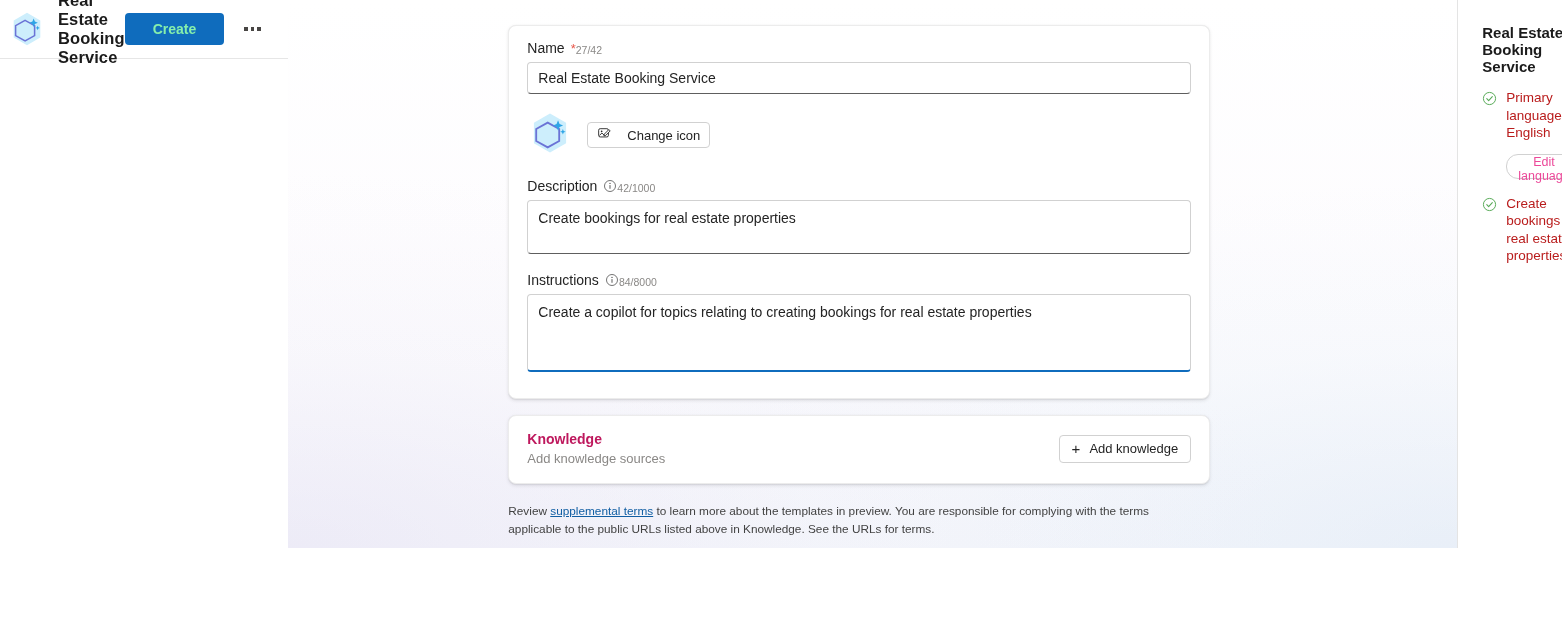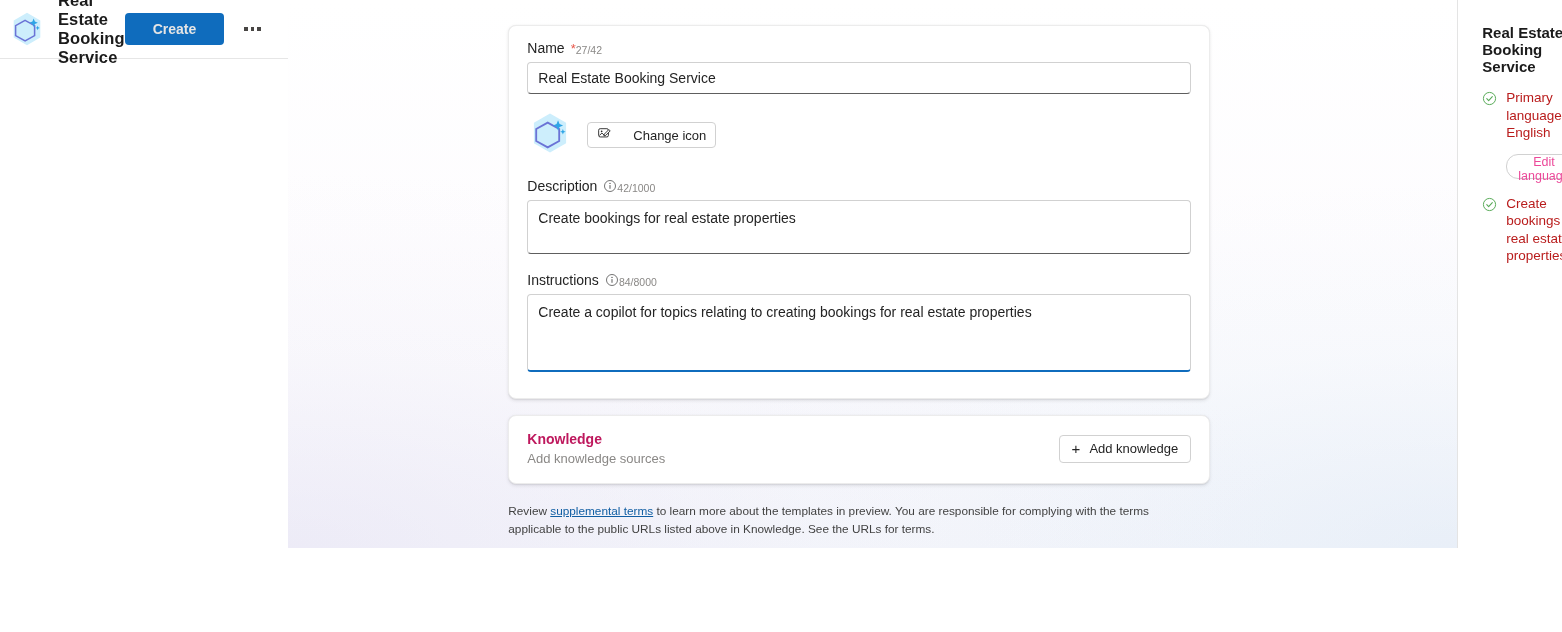--- a/index.html
+++ b/index.html
@@ -26,21 +26,21 @@
     position: relative; z-index: 5;
   }
   .header-left { display: flex; align-items: center; gap: 12px; }
   .app-icon { width: 38px; height: 38px; display: block; }
   .header-title {
     font-size: 16.5px; font-weight: bold; color: #1b1b1b;
     letter-spacing: .1px;
   }
   .header-right { margin-left: auto; display: flex; align-items: center; gap: 12px; }
   .create-btn {
-    background: #0f6cbd; color: #e5e5e5;
+    background: #0f6cbd; color: #86efac;
     border: none; border-radius: 4px;
     height: 32px; padding: 0 28px;
     font-size: 14px; font-weight: bold;
     font-family: "Liberation Sans", sans-serif;
     cursor: pointer; line-height: 32px;
   }
   .more-btn {
     width: 32px; height: 32px; border: none; background: transparent;
     cursor: pointer; display: flex; align-items: center;
     justify-content: center; gap: 3px;
@@ -120,21 +120,21 @@
   .text-area.instr { height: 78px; border-bottom: 2.5px solid #0f6cbd; }
 
   
   .icon-row {
     display: flex; align-items: center; gap: 14px;
     margin: 16px 0 18px 0;
   }
   .copilot-badge { width: 46px; height: 46px; flex: 0 0 46px; }
   .icon-row-right { display: flex; flex-direction: column; gap: 7px; }
   .change-icon-btn {
-    display: inline-flex; align-items: center; gap: 21px;
+    display: inline-flex; align-items: center; gap: 15px;
     height: 26px; padding: 0 9px;
     border: 1px solid #d1d1d1; border-radius: 4px;
     background: #ffffff; cursor: pointer;
     font-family: "Liberation Sans", sans-serif;
     font-size: 13px; color: #242424;
     align-self: flex-start;
   }
   .hint { font-size: 12.5px; color: #474747; }
 
   

